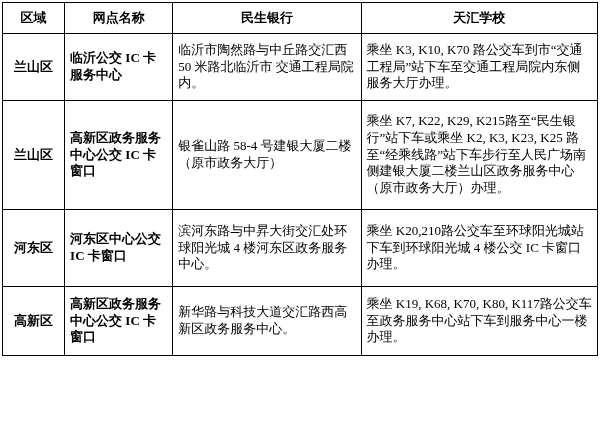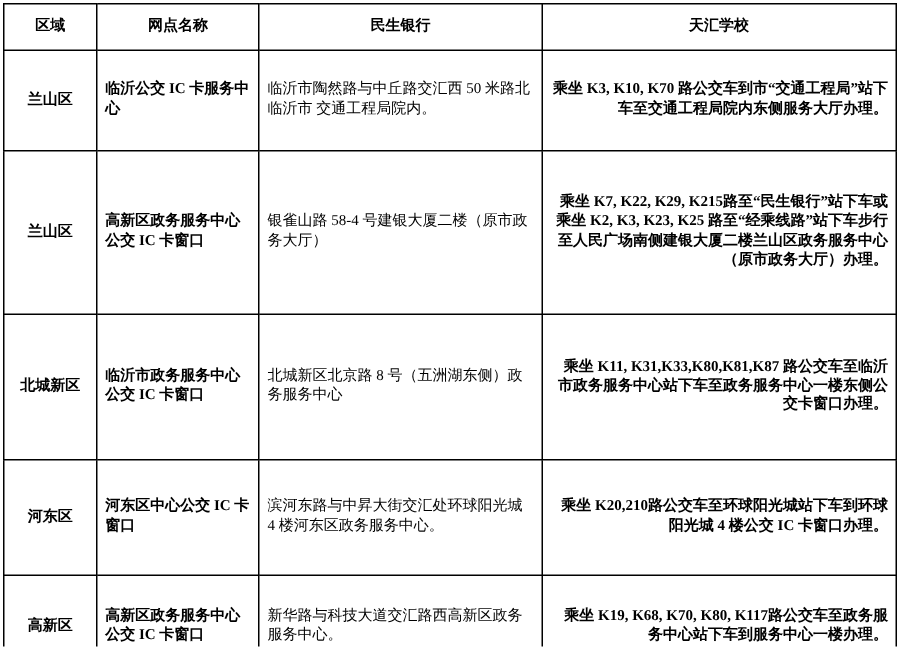--- a/index.html
+++ b/index.html
@@ -23,21 +23,21 @@
   table.grid {
     border-collapse: collapse;
     width: 596px;
     margin: 2px 0 0 2px;
     table-layout: fixed;
   }
   table.grid td, table.grid th {
     border: 1px solid #000000;
     vertical-align: middle;
     padding: 4px 5px;
-    font-size: 10px;
+    font-size: 13px;
     line-height: 1.28;
     word-break: break-all;
   }
   thead th {
     font-weight: bold;
     text-align: center;
     font-size: 14px;
     padding: 4px 2px;
     height: 22px;
   }
@@ -56,24 +56,23 @@
     font-weight: bold;
     font-size: 13px;
     line-height: 1.35;
   }
   td.addr {
     text-align: left;
     font-size: 13px;
     line-height: 1.35;
   }
   td.route {
-    text-align: right;
+    text-align: left;
     font-size: 13px;
     line-height: 1.35;
-    font-weight: bold;
   }
   .r1 td { height: 58px; }
   .r2 td { height: 100px; }
   .r3 td { height: 88px; }
   .r4 td { height: 68px; }
   .r5 td { height: 60px; }
 </style>
 </head>
 <body>
 
@@ -99,26 +98,20 @@
         <td class="office">临沂公交 IC 卡服务中心</td>
         <td class="addr">临沂市陶然路与中丘路交汇西 50 米路北临沂市 交通工程局院内。</td>
         <td class="route">乘坐 K3, K10, K70 路公交车到市“交通工程局”站下车至交通工程局院内东侧服务大厅办理。</td>
       </tr>
       <tr class="r2">
         <td class="district">兰山区</td>
         <td class="office">高新区政务服务中心公交 IC 卡窗口</td>
         <td class="addr">银雀山路 58-4 号建银大厦二楼（原市政务大厅）</td>
         <td class="route">乘坐 K7, K22, K29, K215路至“民生银行”站下车或乘坐 K2, K3, K23, K25 路至“经乘线路”站下车步行至人民广场南侧建银大厦二楼兰山区政务服务中心（原市政务大厅）办理。</td>
       </tr>
-      <tr class="r3">
-        <td class="district">北城新区</td>
-        <td class="office">临沂市政务服务中心公交 IC 卡窗口</td>
-        <td class="addr">北城新区北京路 8 号（五洲湖东侧）政务服务中心</td>
-        <td class="route">乘坐 K11, K31,K33,K80,K81,K87 路公交车至临沂市政务服务中心站下车至政务服务中心一楼东侧公交卡窗口办理。</td>
-      </tr>
       <tr class="r4">
         <td class="district">河东区</td>
         <td class="office">河东区中心公交 IC 卡窗口</td>
         <td class="addr">滨河东路与中昇大街交汇处环球阳光城 4 楼河东区政务服务中心。</td>
         <td class="route">乘坐 K20,210路公交车至环球阳光城站下车到环球阳光城 4 楼公交 IC 卡窗口办理。</td>
       </tr>
       <tr class="r5">
         <td class="district">高新区</td>
         <td class="office">高新区政务服务中心公交 IC 卡窗口</td>
         <td class="addr">新华路与科技大道交汇路西高新区政务服务中心。</td>

